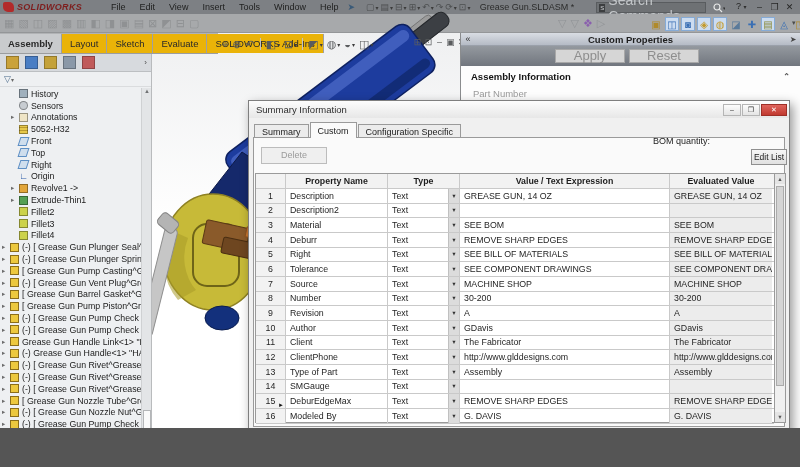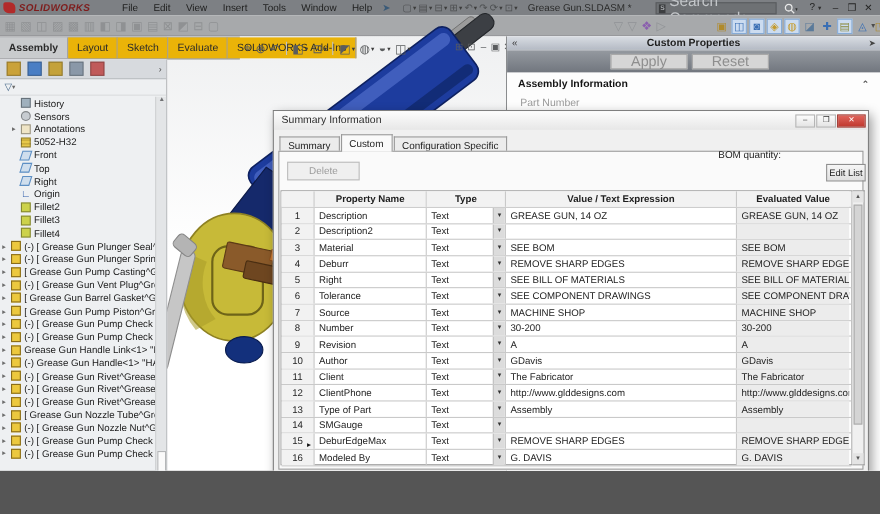--- a/index.html
+++ b/index.html
@@ -356,20 +356,30 @@
           <span class="tree-arrow"></span>
           <span class="ti ti-plane"></span>
           <span>Right</span>
         </div>
         <div class="tree-row lvl1">
           <span class="tree-arrow"></span>
           <span class="ti ti-origin">∟</span>
           <span>Origin</span>
         </div>
         <div class="tree-row lvl1">
+          <span class="tree-arrow">▸</span>
+          <span class="ti ti-revolve"></span>
+          <span>Revolve1 -&gt;</span>
+        </div>
+        <div class="tree-row lvl1">
+          <span class="tree-arrow">▸</span>
+          <span class="ti ti-extrude-thin"></span>
+          <span>Extrude-Thin1</span>
+        </div>
+        <div class="tree-row lvl1">
           <span class="tree-arrow"></span>
           <span class="ti ti-fillet"></span>
           <span>Fillet2</span>
         </div>
         <div class="tree-row lvl1">
           <span class="tree-arrow"></span>
           <span class="ti ti-fillet"></span>
           <span>Fillet3</span>
         </div>
         <div class="tree-row lvl1">

